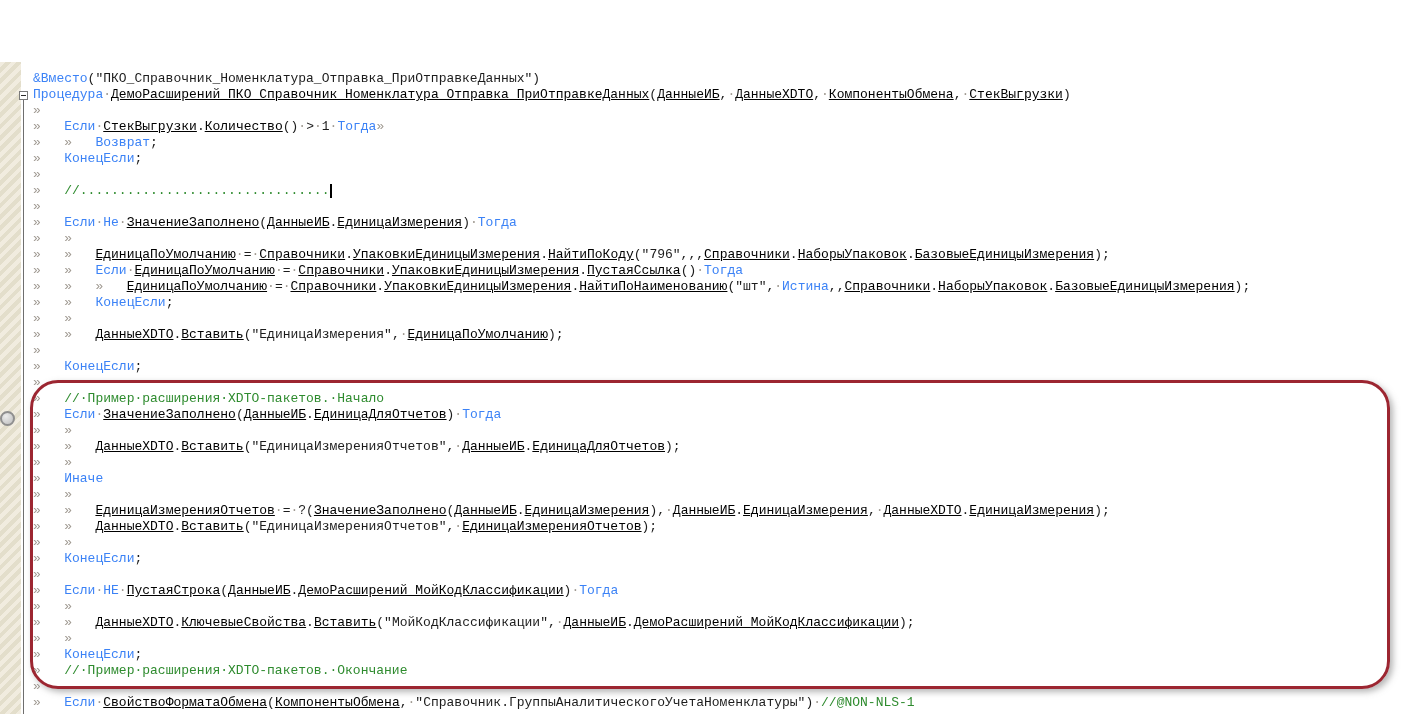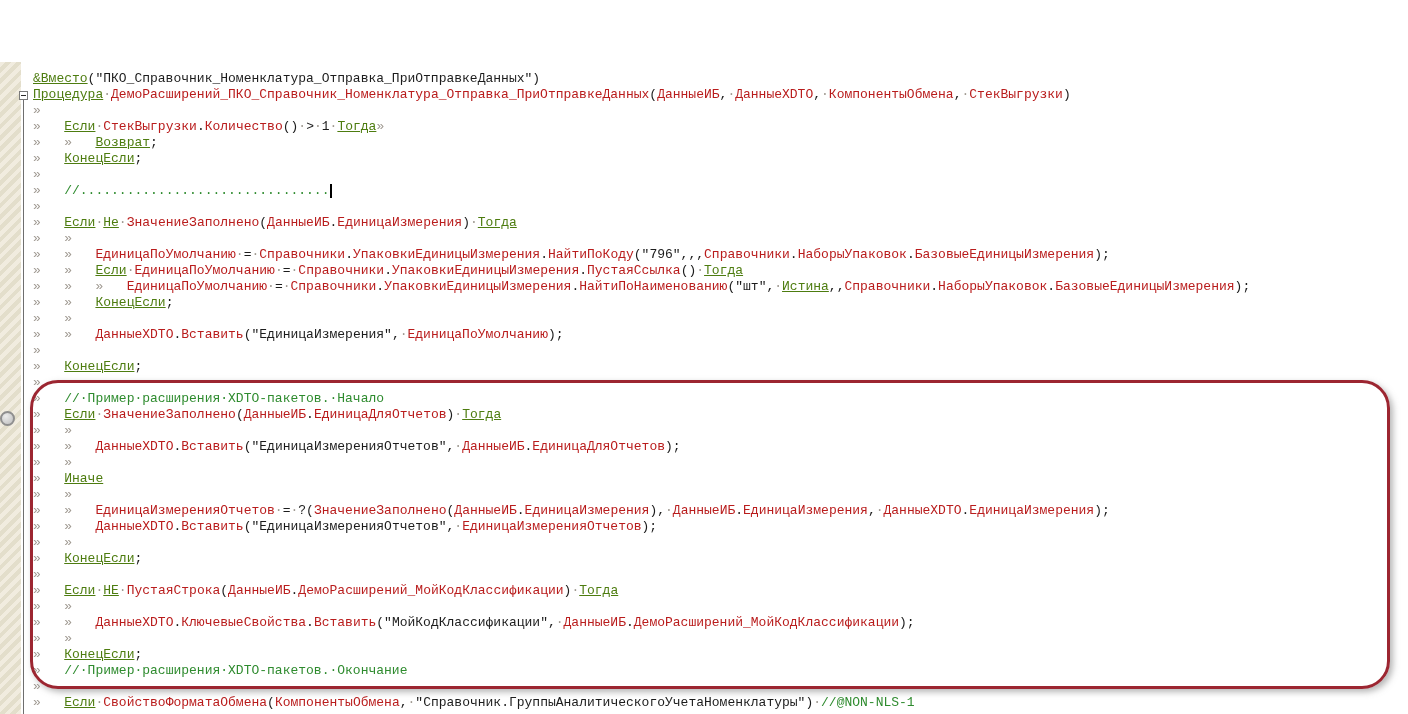--- a/index.html
+++ b/index.html
@@ -8,22 +8,22 @@
   .gutter{position:absolute;left:0;top:62px;width:21px;height:652px;
           background:repeating-linear-gradient(315deg,#f1ecdf 0px,#f1ecdf 4px,#e3decb 4px,#e3decb 8px);}
   .scope-line{position:absolute;left:23px;top:100px;width:1px;height:614px;background:#6e6e6e;}
   .collapse-box{position:absolute;left:19px;top:91px;width:9px;height:9px;background:#ffffff;
           border:1px solid #7a7a7a;box-sizing:border-box;}
   .collapse-box::after{content:"";position:absolute;left:1px;top:3px;width:5px;height:1px;background:#2a2a2a;}
   .bookmark{position:absolute;left:0px;top:411px;width:15px;height:15px;border-radius:50%;
           background:radial-gradient(circle at 35% 30%,#ececec,#bdbdbd);border:2px solid #8f8f8f;box-sizing:border-box;}
   .code{position:absolute;left:33px;top:71px;font-size:13px;line-height:16px;white-space:pre;color:#1c1c1c;}
   .line{height:16px;}
-  .seg-k{color:#4d7c0f;text-decoration:underline;}
-  .seg-i{color:#b91c1c;}
+  .seg-k{color:#3b82f6;}
+  .seg-i{color:#000000;text-decoration:underline;}
   .seg-n{color:#1c1c1c;}
   .seg-c{color:#2e8b2e;}
   .seg-w{color:#a09a92;}
   .caret{display:inline-block;width:2px;height:14px;background:#000000;vertical-align:text-bottom;margin-left:1px;}
   .annotation-box{position:absolute;left:30px;top:380px;width:1360px;height:309px;
           border:3px solid #9c2631;border-radius:28px;box-sizing:border-box;
           box-shadow:3px 3px 6px rgba(110,110,110,0.5);pointer-events:none;z-index:5;}
 </style>
 </head>
 <body>

